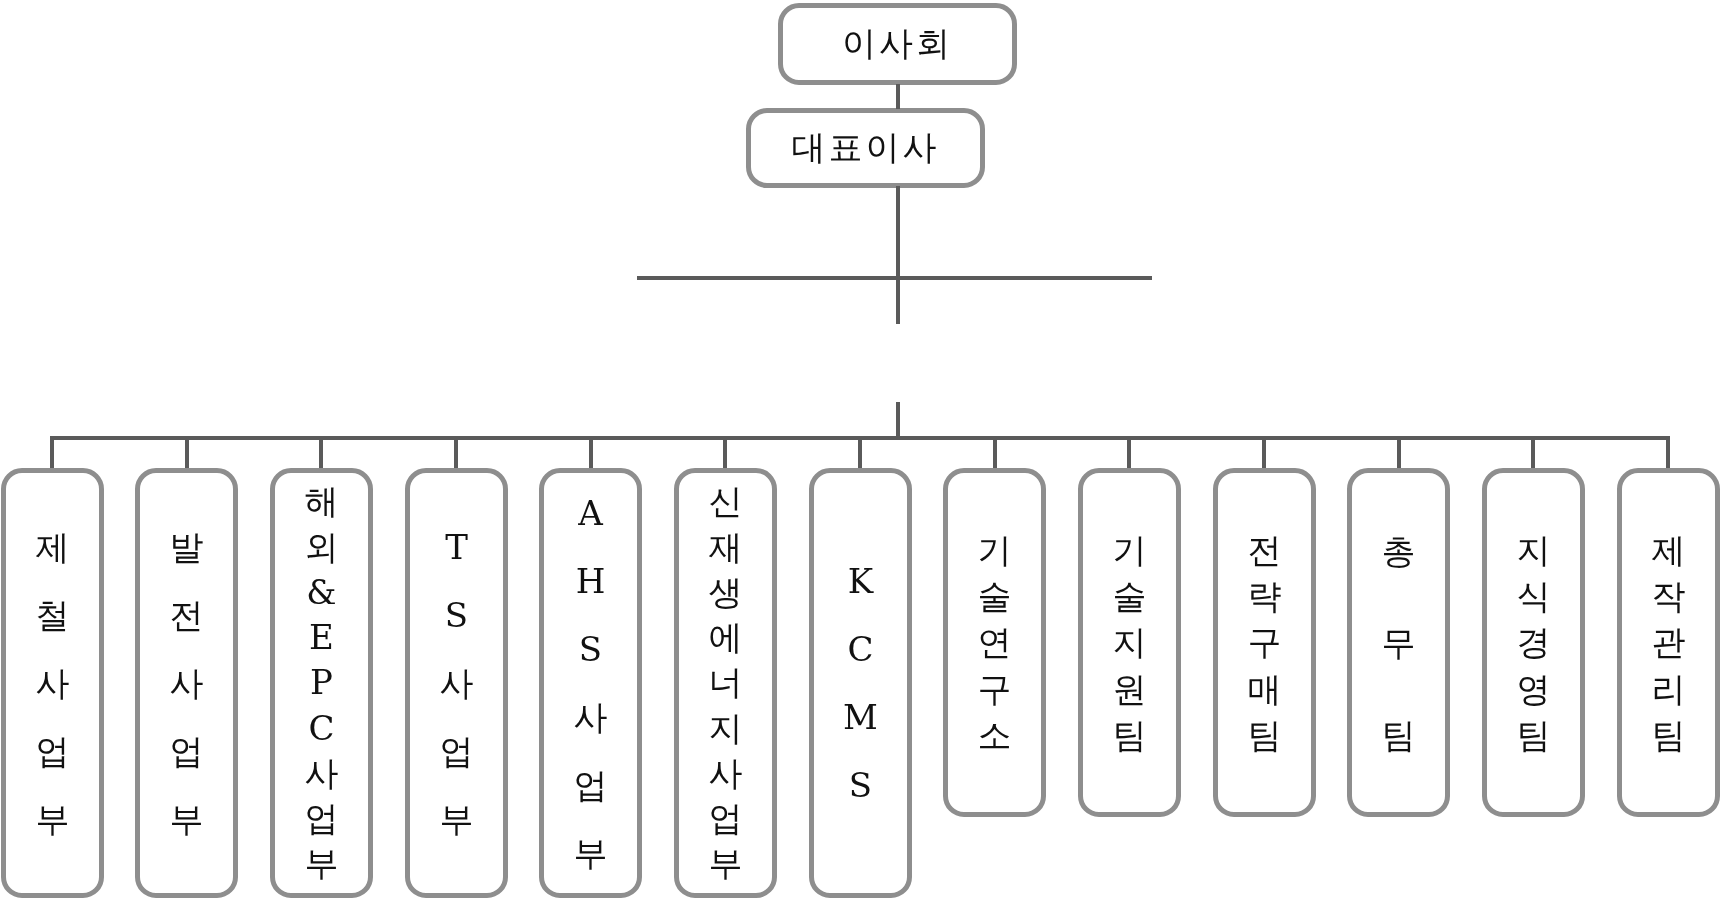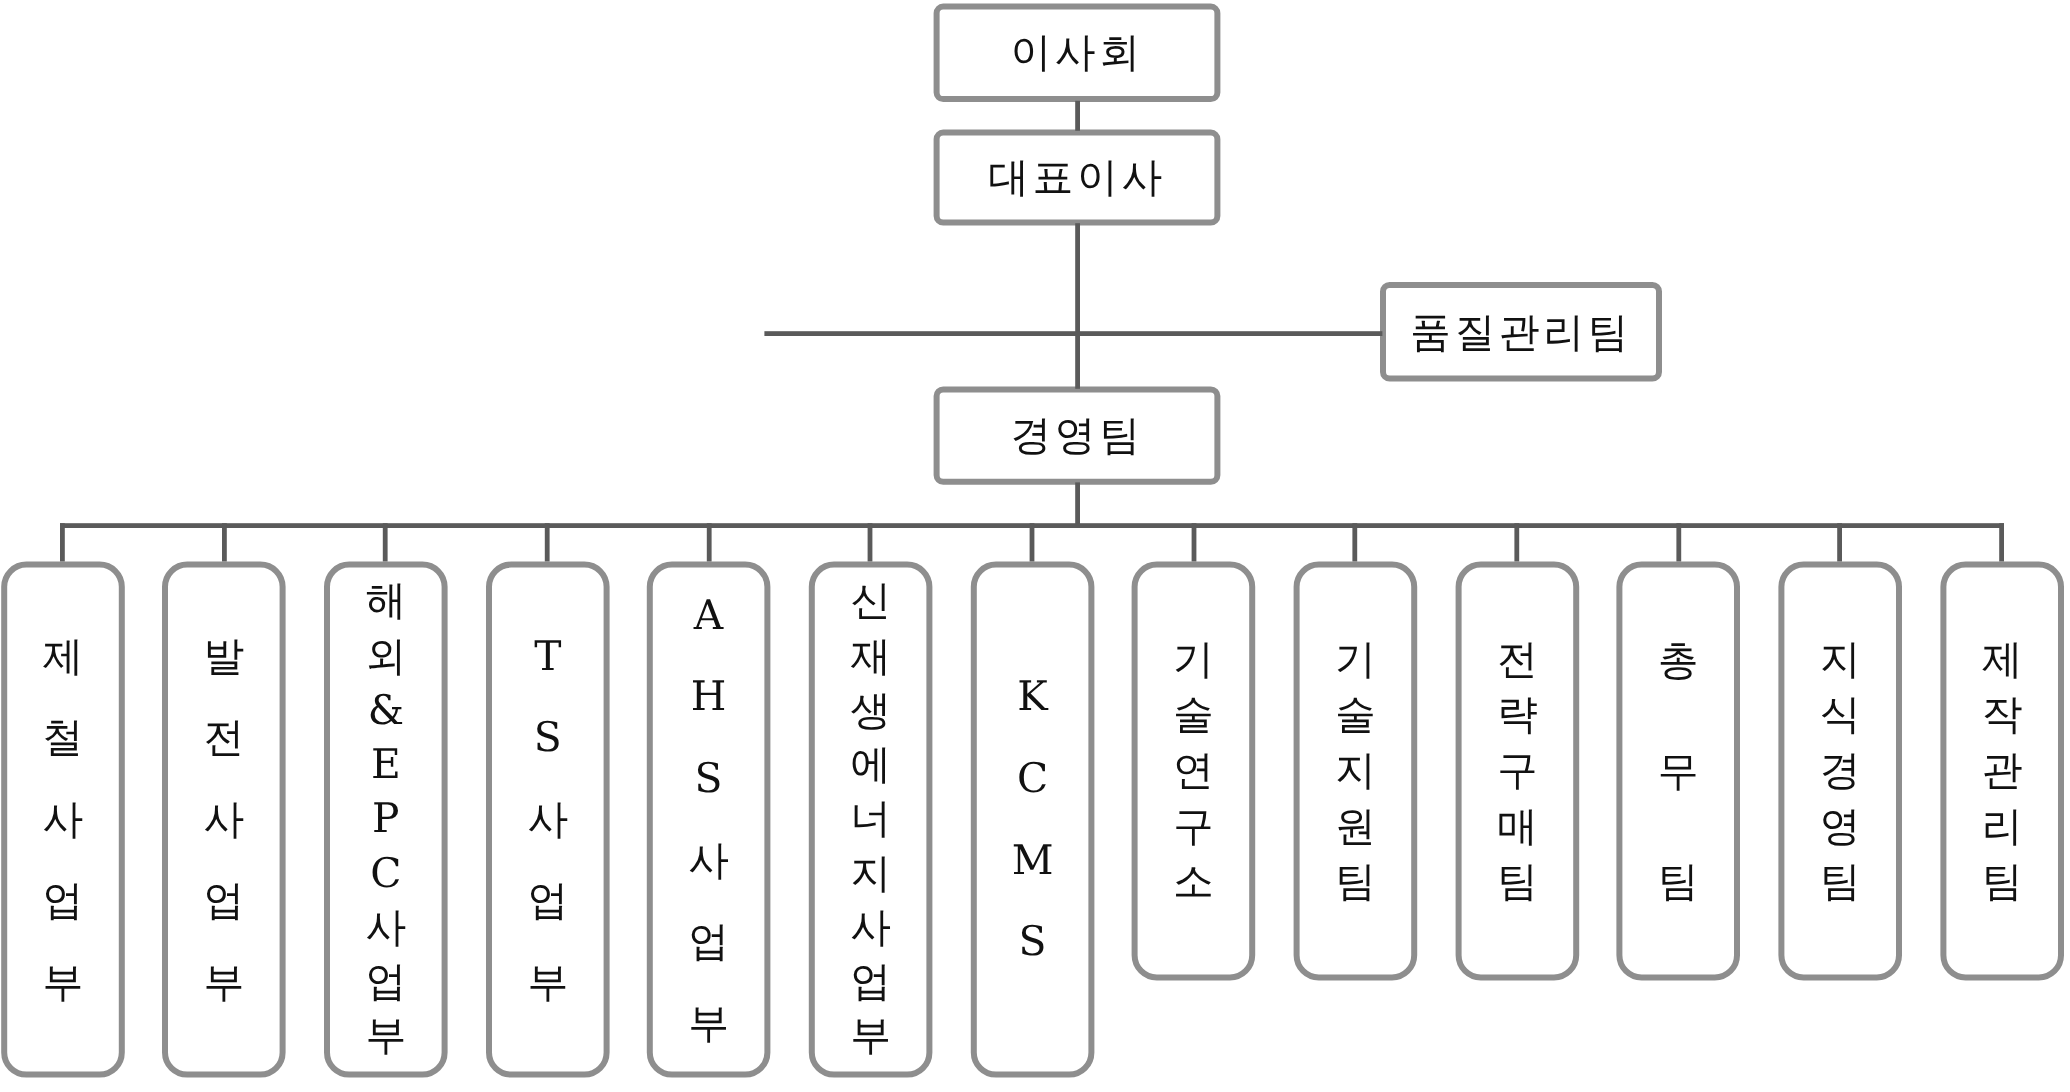--- a/index.html
+++ b/index.html
@@ -19,21 +19,21 @@
   .node {
     position: absolute;
     box-sizing: border-box;
     background: #ffffff;
     border: 5px solid #8e8e8e;
     display: flex;
     align-items: center;
     justify-content: center;
   }
   .node.top {
-    border-radius: 8px;
+    border-radius: 21px;
     font-size: 34px;
     letter-spacing: 3px;
     white-space: nowrap;
   }
   .node.dept {
     border-radius: 21px;
     flex-direction: column;
     font-size: 34px;
   }
   .node.dept .vchar {
@@ -47,32 +47,26 @@
 </style>
 </head>
 <body>
 
 <div class="canvas">
 
   <div class="node top" style="left:778px; top:3px;   width:239px; height:82px;">
     <span>이사회</span>
   </div>
 
-  <div class="node top" style="left:778px; top:108px; width:239px; height:80px;">
+  <div class="node top" style="left:746px; top:108px; width:239px; height:80px;">
     <span>대표이사</span>
   </div>
 
 
-  <div class="node top" style="left:1150px; top:235px; width:235px; height:83px;">
-    <span>품질관리팀</span>
-  </div>
 
-  <div class="node top" style="left:778px; top:322px; width:239px; height:82px;">
-    <span>경영팀</span>
-  </div>
 
   <div class="line" style="left:896px; top:84px;  width:4px; height:25px;"></div>
   <div class="line" style="left:896px; top:186px; width:4px; height:138px;"></div>
   <div class="line" style="left:637px; top:276px; width:515px; height:4px;"></div>
   <div class="line" style="left:896px; top:402px; width:4px; height:36px;"></div>
   <div class="line" style="left:50px;  top:436px; width:1620px; height:4px;"></div>
 
   <div id="departments">
       <div class="line" style="left: 50px; top: 436px; width: 4px; height: 32px;"></div>
       <div class="node dept" style="left: 1px; top: 468px; width: 103px; height: 430px;">

